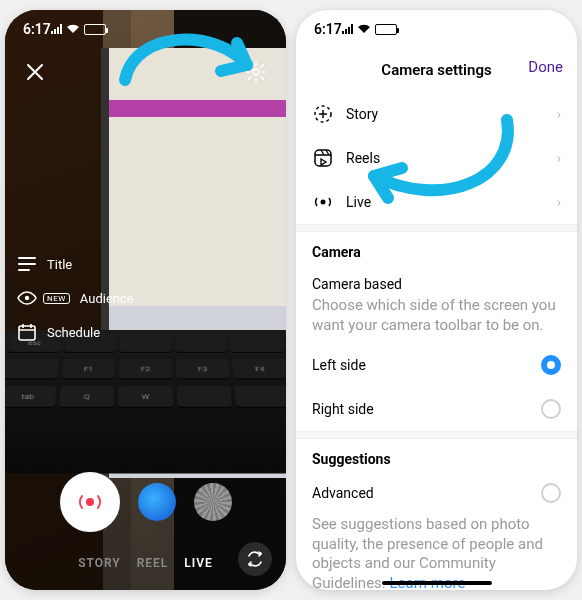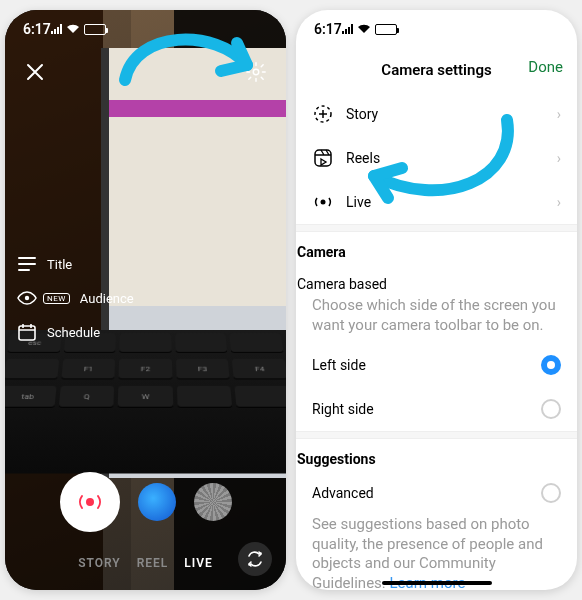--- a/index.html
+++ b/index.html
@@ -144,35 +144,35 @@
   
   .arrow-svg { position:absolute; z-index:60; pointer-events:none; }
 
   
   .header-bar {
     position:absolute; top:38px; left:0; right:0; height:44px;
     display:flex; align-items:center; justify-content:center;
     font-weight:600; font-size:15px; color:#000;
   }
   .header-done {
-    position:absolute; right:14px; top:48px; font-size:15px; color:#15803d;
+    position:absolute; right:14px; top:48px; font-size:15px; color:#4c1d95;
   }
   .settings-scroll {
     position:absolute; top:82px; left:0; right:0; bottom:0;
     overflow:hidden; color:#000;
   }
   .row {
     display:flex; align-items:center; padding:12px 16px;
     font-size:14px; color:#000;
     border-bottom: none;
   }
   .row .ic { width:22px; margin-right:12px; display:flex; align-items:center; justify-content:center; }
   .row .chev { margin-left:auto; color:#c0c0c0; }
   .section-title {
-    padding: 12px 1px 4px; font-weight:700; font-size:14px;
+    padding: 12px 16px 4px; font-weight:700; font-size:14px;
   }
   .section-sub {
     padding: 0 16px 8px; font-size:15px; color:#9a9a9a; line-height:1.3;
   }
   .section-sub .lm { color:#3797f0; }
   .sep { height:8px; background:#f6f6f6; border-top:1px solid #eee; border-bottom:1px solid #eee; }
   .toggle {
     width:40px; height:24px; border-radius:12px; background:#e4e4e4;
     position:relative; margin-left:auto;
   }

